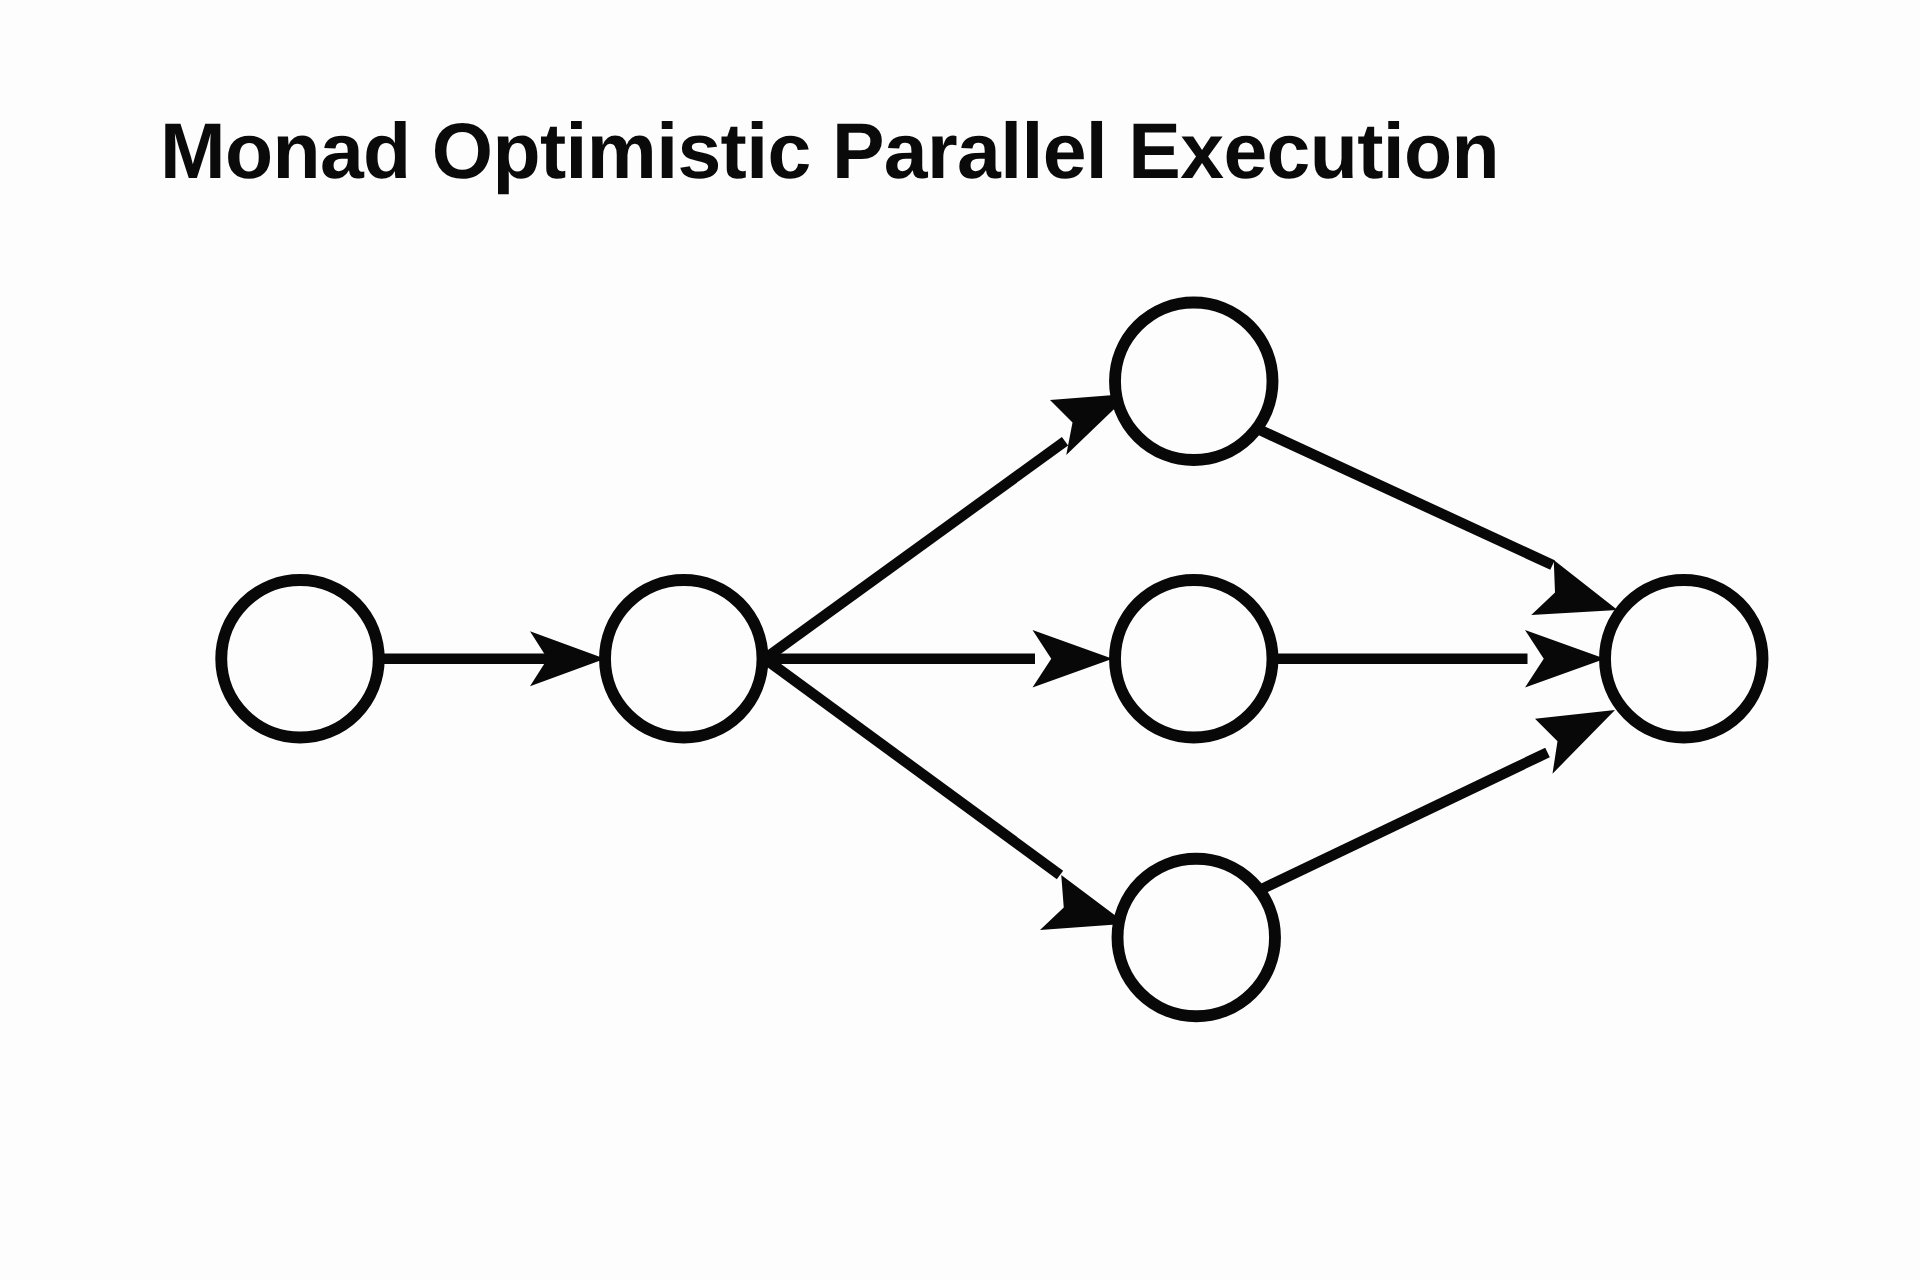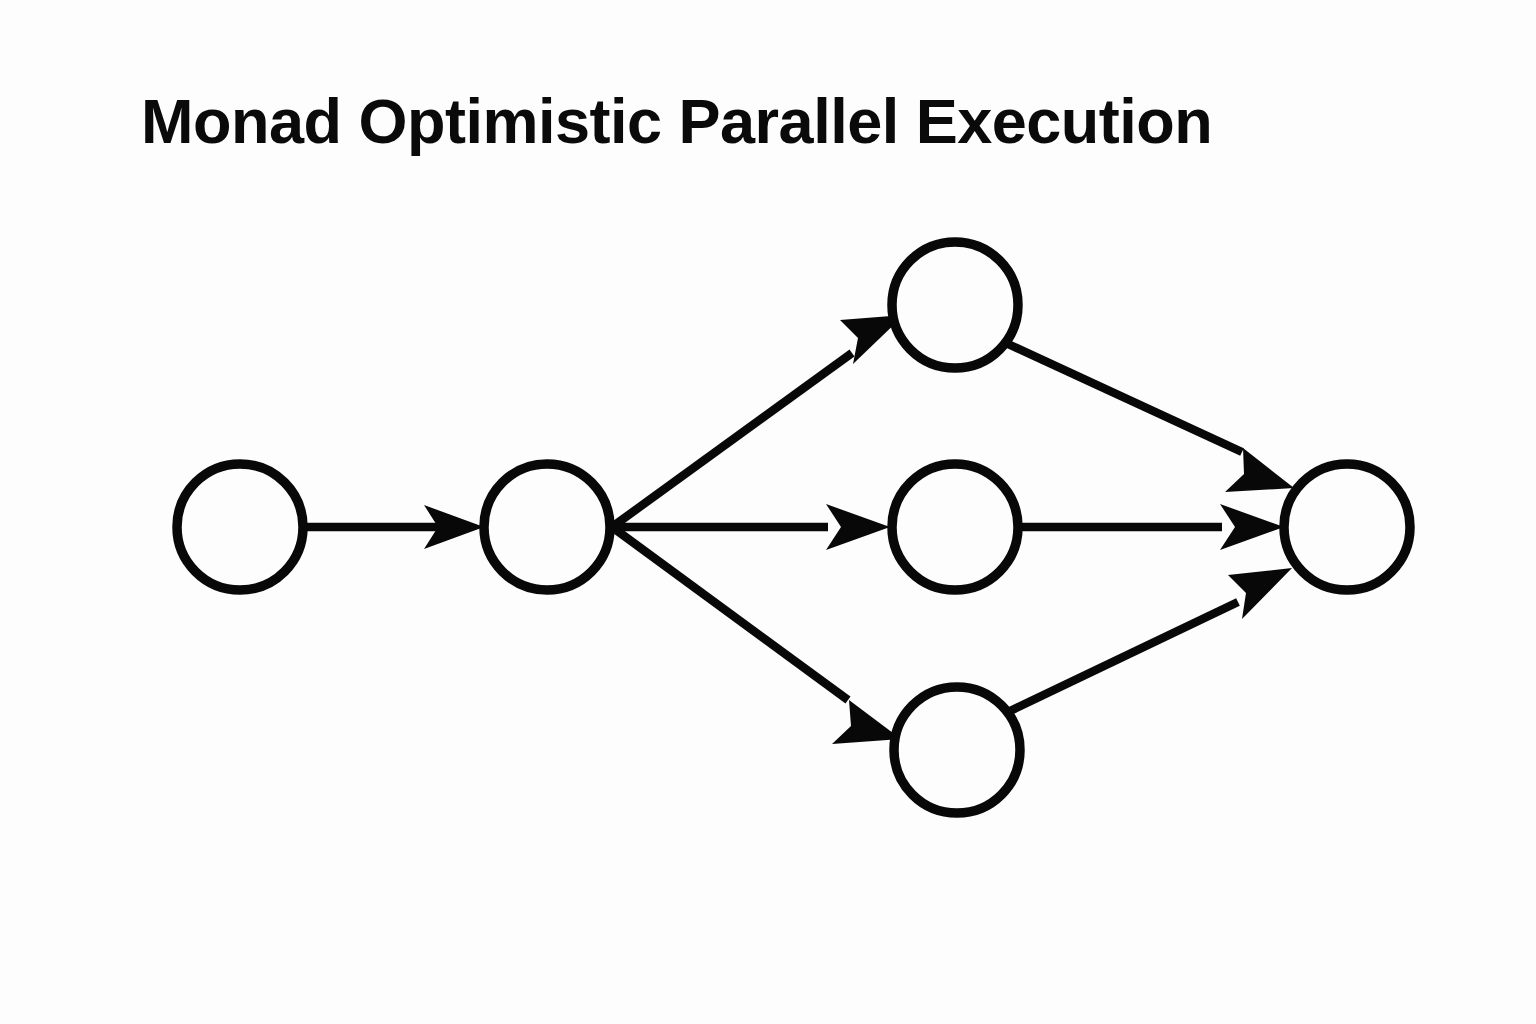--- a/index.html
+++ b/index.html
@@ -16,21 +16,21 @@
     position: relative;
   }
   #canvas-root {
     position: relative;
     width: 1536px;
     height: 1024px;
     background: #fdfdfd;
   }
   #diagram-title {
     position: absolute;
-    left: 141px;
+    left: 128px;
     top: 88px;
     font-family: "Liberation Sans", sans-serif;
     font-size: 63px;
     font-weight: bold;
     letter-spacing: -0.5px;
     color: #0a0a0a;
     white-space: nowrap;
     line-height: 1.05;
     margin: 0;
   }

